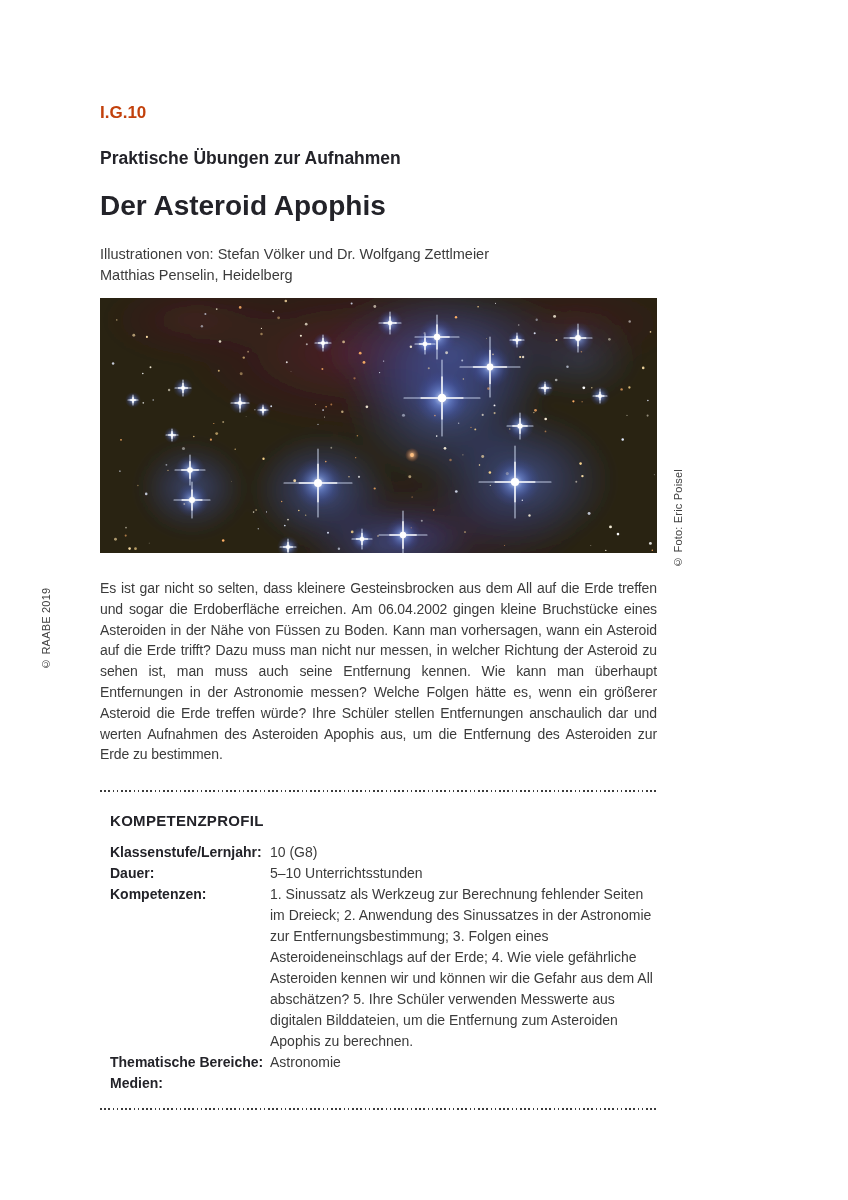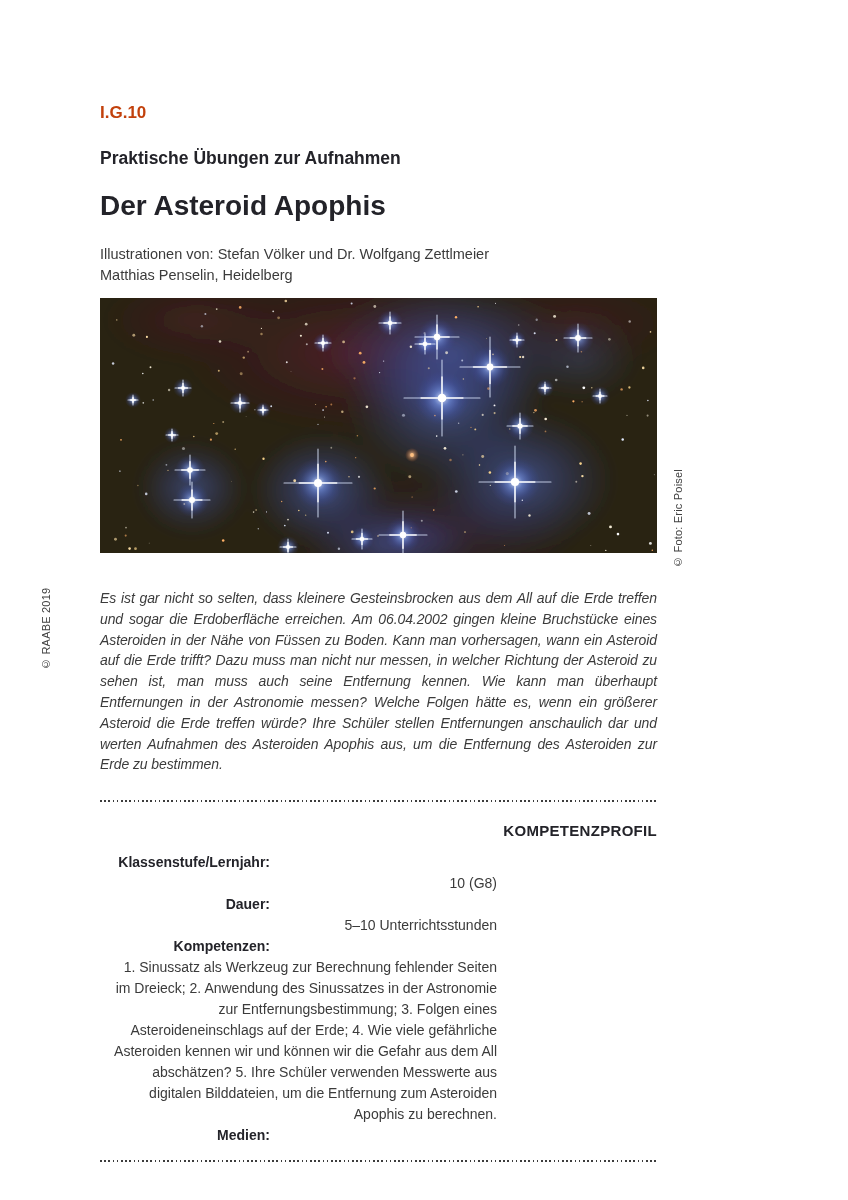--- a/index.html
+++ b/index.html
@@ -12,32 +12,32 @@
   .title{margin-top:21px;font-size:28px;font-weight:bold;color:#232329;line-height:31px;}
   .authors{margin-top:23px;font-size:14.5px;line-height:21px;color:#3b3b3b;}
   .authors div{white-space:nowrap;}
 
   .photo-wrap{margin-top:12px;position:relative;width:557px;height:255px;}
   .photo-wrap svg{display:block;width:557px;height:255px;}
   .photo-credit{position:absolute;right:-27px;bottom:-15px;height:160px;
       writing-mode:vertical-rl;transform:rotate(180deg);
       font-size:11px;color:#3f3f3f;letter-spacing:.2px;}
 
-  .intro{margin-top:35px;font-size:14px;line-height:20.8px;text-align:justify;
-         letter-spacing:-0.1px;color:#3b3b3b;hyphens:auto;font-style:italic;}
+  .intro{margin-top:25px;font-size:14px;line-height:20.8px;text-align:justify;
+         letter-spacing:-0.1px;color:#3b3b3b;hyphens:auto;}
 
   .dotted{margin-top:25px;height:2px;width:557px;
       background:repeating-linear-gradient(90deg,#3c3c3c 0 1.6px,transparent 1.6px 4.2px);}
   .dotted.bottom{margin-top:14px;}
 
-  .profile{padding-left:10px;text-align:right;}
+  .profile{padding-left:10px;}
   .profile-heading{margin-top:20px;font-size:15px;font-weight:bold;color:#232329;
       letter-spacing:.3px;line-height:18px;}
   .profile-table{margin-top:12px;font-size:14px;line-height:21px;}
-  .prow{display:flex;align-items:flex-start;flex-direction:column;}
+  .prow{display:flex;align-items:flex-start;}
   .plabel{width:160px;flex:none;font-weight:bold;color:#232329;}
   .pvalue{width:387px;}
 
   .side-label{position:absolute;left:40px;top:556px;height:114px;
       writing-mode:vertical-rl;transform:rotate(180deg);
       font-size:11px;color:#3f3f3f;letter-spacing:.2px;}
 </style>
 </head>
 <body>
 
@@ -397,20 +397,24 @@
         </div>
         <div class="prow">
           <div class="plabel">Dauer:</div>
           <div class="pvalue">5–10 Unterrichtsstunden</div>
         </div>
         <div class="prow">
           <div class="plabel">Kompetenzen:</div>
           <div class="pvalue">1. Sinussatz als Werkzeug zur Berechnung fehlender Seiten im Dreieck; 2. Anwendung des Sinussatzes in der Astronomie zur Entfernungsbestimmung; 3. Folgen eines Asteroideneinschlags auf der Erde; 4. Wie viele gefährliche Asteroiden kennen wir und können wir die Gefahr aus dem All abschätzen? 5. Ihre Schüler verwenden Messwerte aus digitalen Bilddateien, um die Entfernung zum Asteroiden Apophis zu berechnen.</div>
         </div>
         <div class="prow">
+          <div class="plabel">Thematische Bereiche:</div>
+          <div class="pvalue">Astronomie</div>
+        </div>
+        <div class="prow">
           <div class="plabel">Medien:</div>
         </div>
       </div>
     </div>
 
     <div class="dotted bottom"></div>
 
   </div>
 </div>
 

